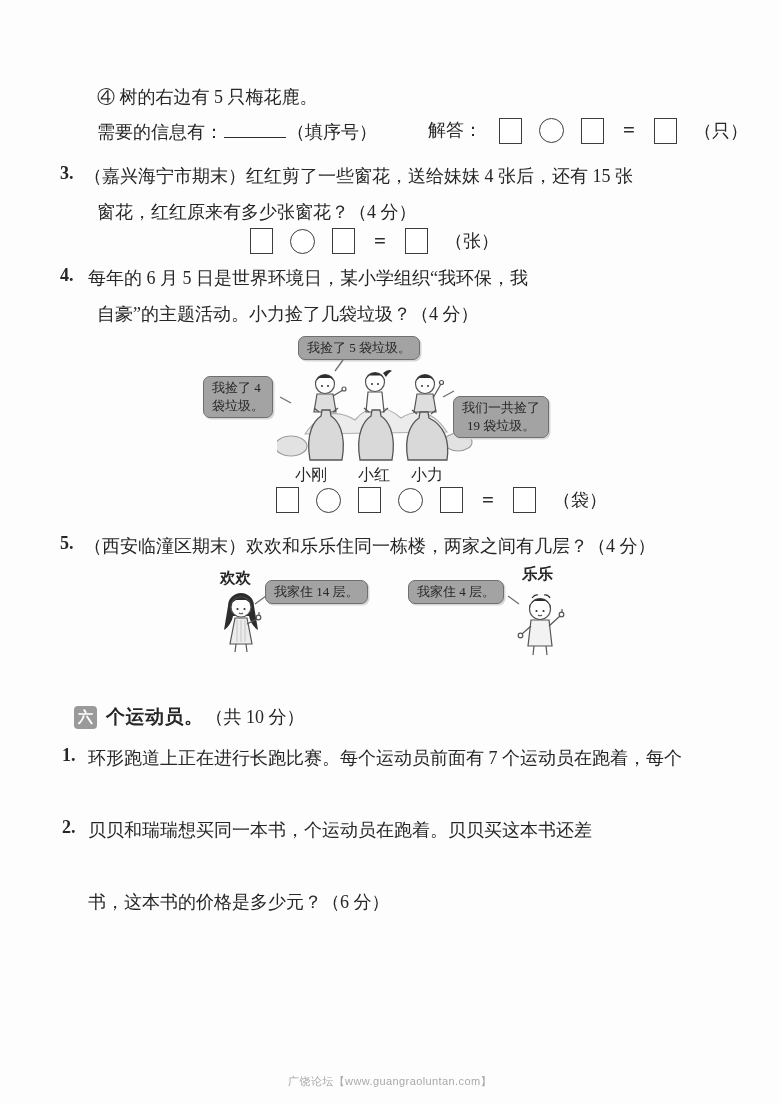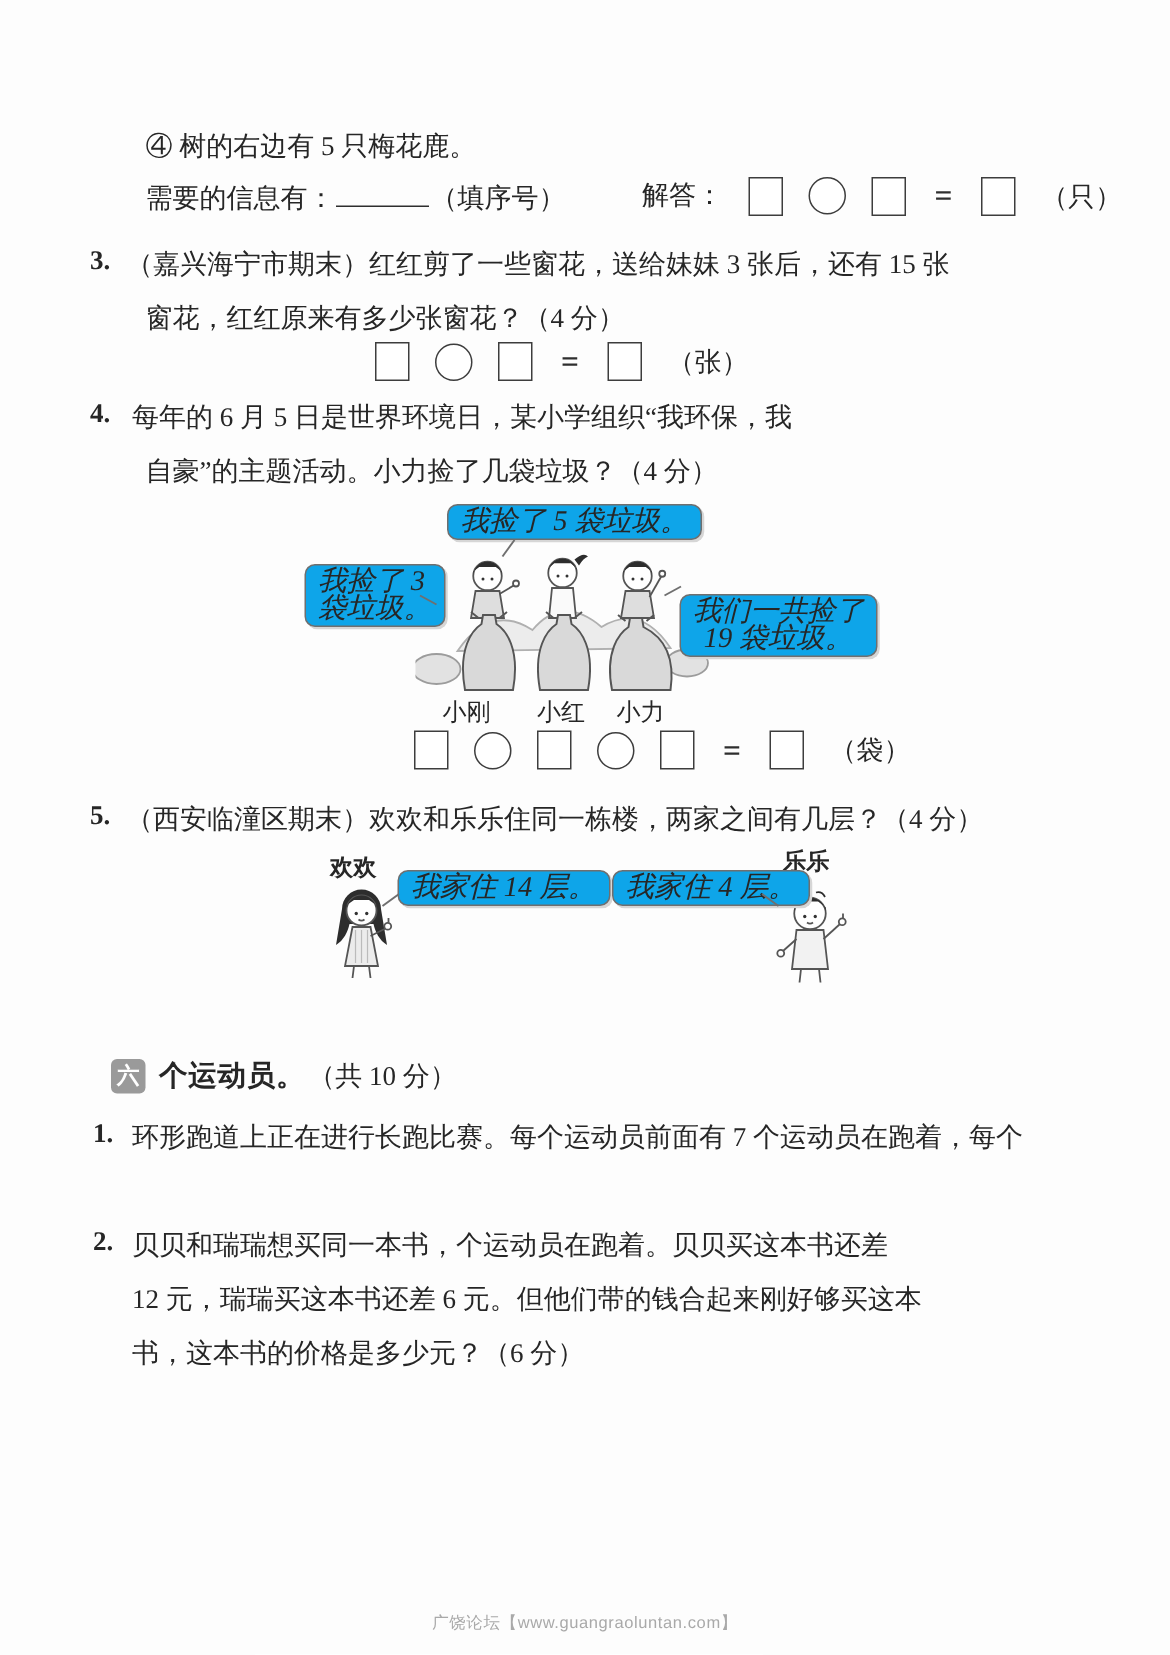--- a/index.html
+++ b/index.html
@@ -23,25 +23,24 @@
   
   .eq { display:flex; align-items:center; gap:17px; }
   .bx  { width:23px; height:26px; border:1.6px solid #3d3d3d; background:#fff; flex:0 0 auto; }
   .crc { width:25px; height:25px; border:1.6px solid #3d3d3d; border-radius:50%; background:#fff; flex:0 0 auto; }
   .eqs { font-size:21px; font-weight:bold; padding:0 2px; color:#2e2e2e; }
   .unit { font-size:18px; }
   
   .bubble {
     position:absolute;
     border:1.3px solid #6f6f6f; border-radius:7px;
-    background:#0ea5e9; padding:2px 8px;
-    font-size:19px; line-height:18px; white-space:nowrap;
+    background:#a3a3a3; padding:2px 8px;
+    font-size:13px; line-height:18px; white-space:nowrap;
     box-shadow:1.5px 1.5px 0 #d6d6d6;
     z-index:3;
-    font-style:italic;
   }
   .tail { position:absolute; width:12px; height:12px; overflow:visible; z-index:4; }
   .tail line { stroke:#6f6f6f; stroke-width:1.3; }
   
   .sec-head { display:flex; align-items:center; }
   .badge {
     width:23px; height:23px; border-radius:4px;
     background:#9a9a9a; color:#fff;
     display:flex; align-items:center; justify-content:center;
     font-size:15px; font-weight:bold;
@@ -77,21 +76,21 @@
     <span class="tline">解答：</span>
     <span class="bx"></span>
     <span class="crc"></span>
     <span class="bx"></span>
     <span class="eqs">=</span>
     <span class="bx"></span>
     <span class="unit">（只）</span>
   </div>
 
   <div class="abs qnum" style="top:163px; left:60px;">3.</div>
-  <div class="abs tline" style="top:163px; left:84px;">（嘉兴海宁市期末）红红剪了一些窗花，送给妹妹 3 张后，还有 15 张</div>
+  <div class="abs tline" style="top:163px; left:84px;">（嘉兴海宁市期末）红红剪了一些窗花，送给妹妹 4 张后，还有 15 张</div>
   <div class="abs tline" style="top:199px; left:97px;">窗花，红红原来有多少张窗花？（4 分）</div>
   <div class="abs eq" style="top:228px; left:250px;">
     <span class="bx"></span>
     <span class="crc"></span>
     <span class="bx"></span>
     <span class="eqs">=</span>
     <span class="bx"></span>
     <span class="unit">（张）</span>
   </div>
 
@@ -100,21 +99,21 @@
   <div class="abs tline" style="top:301px; left:97px;">自豪”的主题活动。小力捡了几袋垃圾？（4 分）</div>
 
   <div class="abs" style="top:336px; left:195px; width:395px; height:150px;">
 
     <div class="bubble" style="left:103px; top:0;">我捡了 5 袋垃圾。</div>
     <svg class="tail" style="left:138px; top:24px;">
         <line x1="10" y1="0" x2="2" y2="11"></line>
       </svg>
 
     <div class="bubble" style="left:8px; top:40px; text-align:left;">
-      <div>我捡了 3</div>
+      <div>我捡了 4</div>
       <div>袋垃圾。</div>
     </div>
     <svg class="tail" style="left:85px; top:58px;">
         <line x1="0" y1="3" x2="11" y2="9"></line>
       </svg>
 
     <div class="bubble" style="left:258px; top:60px; text-align:center;">
       <div>我们一共捡了</div>
       <div>19 袋垃圾。</div>
     </div>
@@ -240,18 +239,17 @@
     <span class="badge">六</span>
     <span class="sec-title">个运动员。</span>
     <span class="sec-score">（共 10 分）</span>
   </div>
 
   <div class="abs qnum" style="top:745px; left:62px;">1.</div>
   <div class="abs tline" style="top:745px; left:88px;">环形跑道上正在进行长跑比赛。每个运动员前面有 7 个运动员在跑着，每个</div>
 
   <div class="abs qnum" style="top:817px; left:62px;">2.</div>
   <div class="abs tline" style="top:817px; left:88px;">贝贝和瑞瑞想买同一本书，个运动员在跑着。贝贝买这本书还差</div>
-  <div class="abs tline" style="top:853px; left:88px;">12 元，瑞瑞买这本书还差 6 元。但他们带的钱合起来刚好够买这本</div>
   <div class="abs tline" style="top:889px; left:88px;">书，这本书的价格是多少元？（6 分）</div>
 
   <div class="footer">广饶论坛【www.guangraoluntan.com】</div>
 
 </div>
 
 </body></html>

